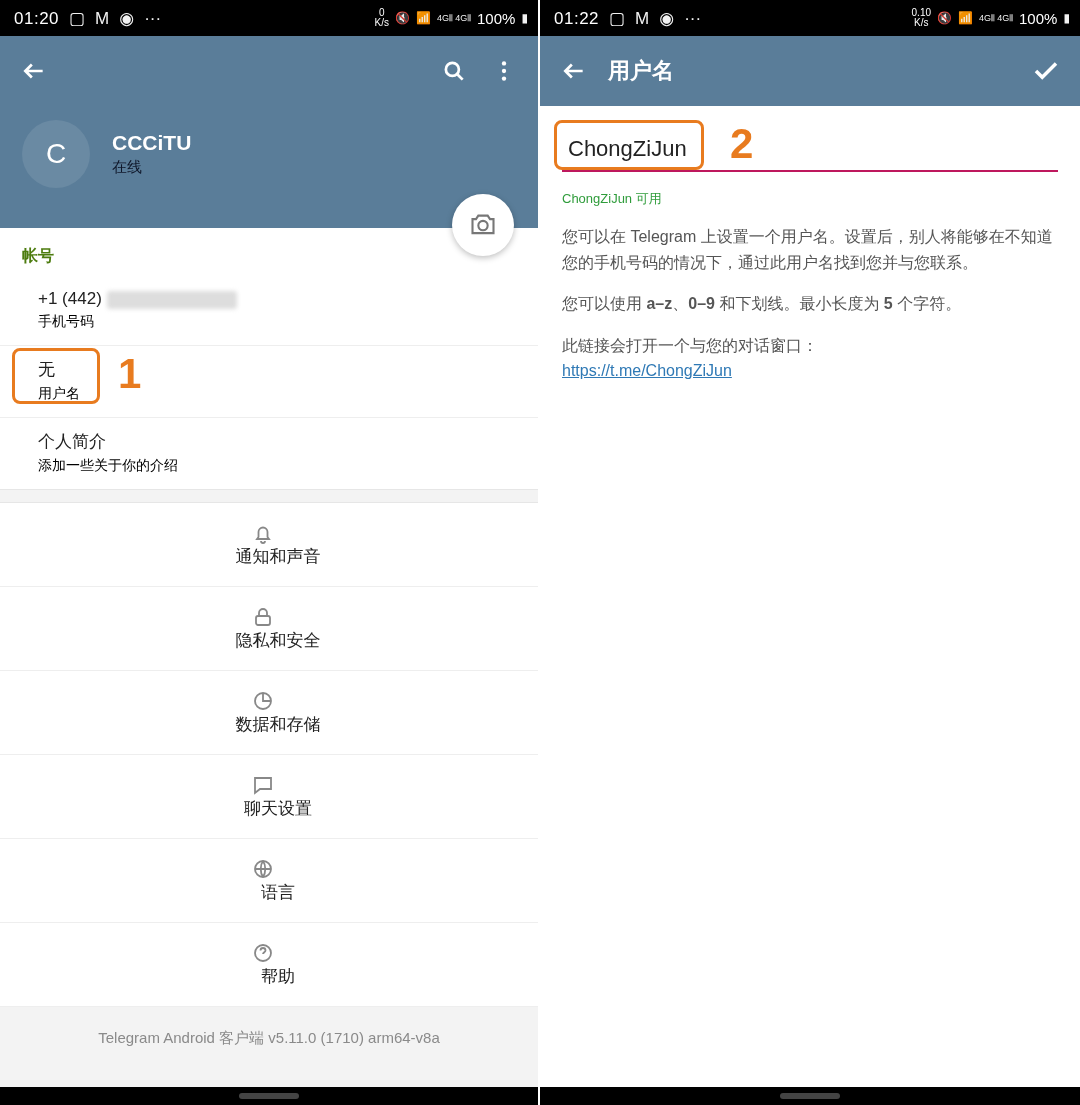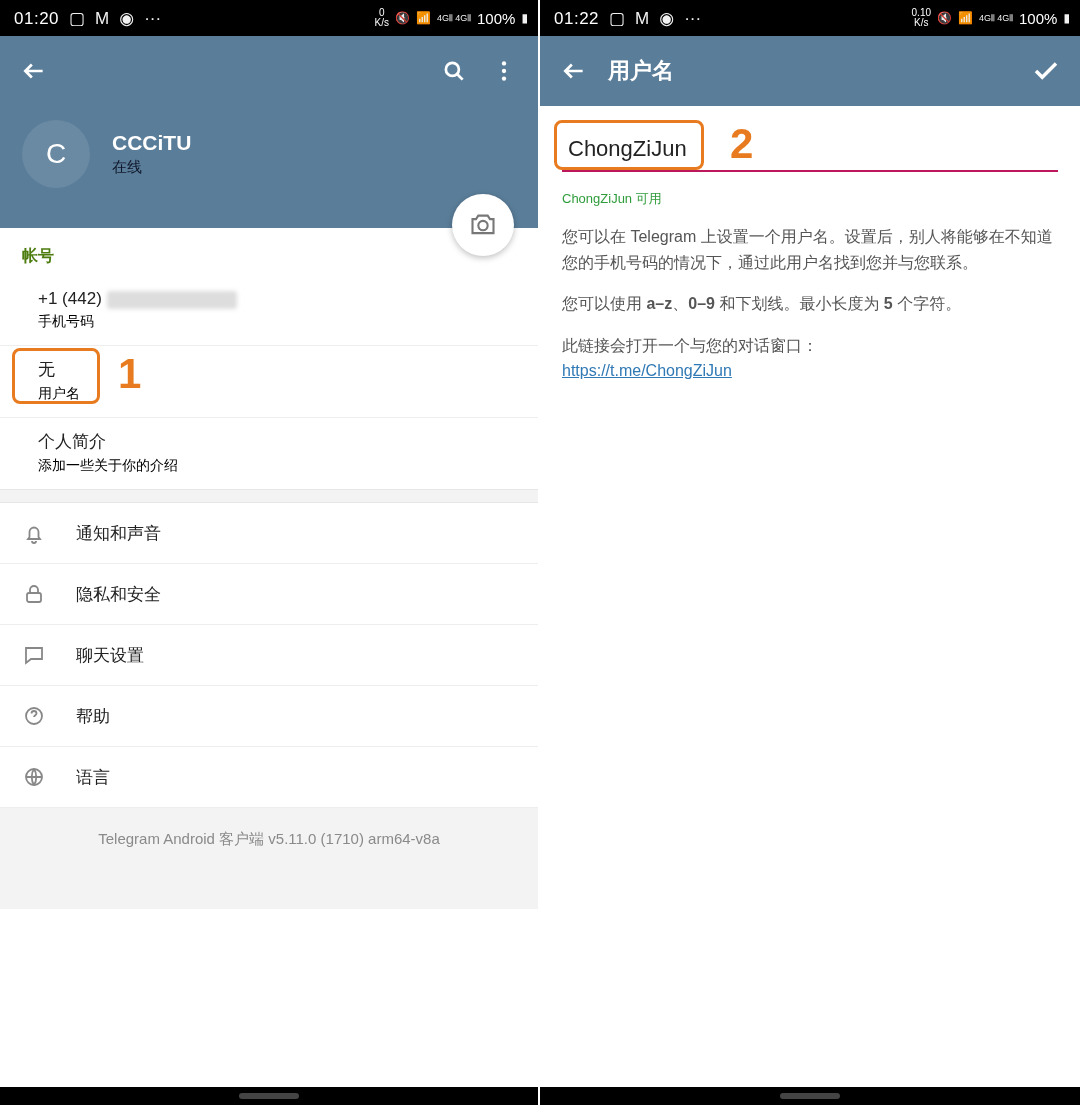--- a/index.html
+++ b/index.html
@@ -34,21 +34,21 @@
     
     .content { flex: 1; background: #fff; overflow: auto; }
     .section-label { color: #4d7c0f; font-size: 16px; font-weight: 600; padding: 18px 22px 10px; }
     .row { padding: 12px 38px 14px; background: #fff; }
     .row + .row { border-top: 1px solid #eee; }
     .row-title { font-size: 17px; color: #222; }
     .row-sub { font-size: 14px; color: #000000; margin-top: 4px; }
     .divider { height: 14px; background: #f3f3f3; border-top: 1px solid #e6e6e6; border-bottom: 1px solid #e6e6e6; }
 
     
-    .srow { display: flex; align-items: center; padding: 18px 22px; border-bottom: 1px solid #eee; }
+    .srow { display: flex; align-items: center; padding: 18px 22px; border-bottom: 1px solid #eee; flex-direction: column; }
     .srow:last-of-type { border-bottom: none; }
     .srow-ico { width: 36px; color: #888; display: flex; }
     .srow-label { font-size: 17px; color: #222; margin-left: 18px; }
 
     .footer { background: #f3f3f3; padding: 22px 0 60px; text-align: center; color: #8a8a8a; font-size: 15px; }
 
     
     .hl-box { border: 3px solid #e87b1f; border-radius: 8px; position: absolute; }
     .hl-num { position: absolute; color: #e87b1f; font-size: 42px; font-weight: 800; font-family: Arial, sans-serif; }
 
@@ -160,42 +160,51 @@
             <svg width="24" height="24" viewBox="0 0 24 24" fill="none" stroke="#888" stroke-width="1.8">
               <rect x="5" y="11" width="14" height="9" rx="2"></rect>
               <path d="M8 11V8a4 4 0 018 0v3"></path>
             </svg>
           </span>
         <span class="srow-label">隐私和安全</span>
       </div>
       <div class="srow">
         <span class="srow-ico">
             <svg width="24" height="24" viewBox="0 0 24 24" fill="none" stroke="#888" stroke-width="1.8">
+              <circle cx="12" cy="12" r="8"></circle>
+              <path d="M12 4v8h8"></path>
+            </svg>
+          </span>
+        <span class="srow-label">数据和存储</span>
+      </div>
+      <div class="srow">
+        <span class="srow-ico">
+            <svg width="24" height="24" viewBox="0 0 24 24" fill="none" stroke="#888" stroke-width="1.8">
               <path d="M4 5h16v11H9l-5 4V5z"></path>
             </svg>
           </span>
         <span class="srow-label">聊天设置</span>
+      </div>
+      <div class="srow">
+        <span class="srow-ico">
+            <svg width="24" height="24" viewBox="0 0 24 24" fill="none" stroke="#888" stroke-width="1.8">
+              <circle cx="12" cy="12" r="8"></circle>
+              <path d="M4 12h16M12 4c3 4 3 12 0 16M12 4c-3 4-3 12 0 16"></path>
+            </svg>
+          </span>
+        <span class="srow-label">语言</span>
       </div>
       <div class="srow">
         <span class="srow-ico">
             <svg width="24" height="24" viewBox="0 0 24 24" fill="none" stroke="#888" stroke-width="1.8">
               <circle cx="12" cy="12" r="8"></circle>
               <path d="M9.5 9.5a2.5 2.5 0 115 0c0 1.5-2.5 2-2.5 3.5M12 17h.01"></path>
             </svg>
           </span>
         <span class="srow-label">帮助</span>
-      </div>
-      <div class="srow">
-        <span class="srow-ico">
-            <svg width="24" height="24" viewBox="0 0 24 24" fill="none" stroke="#888" stroke-width="1.8">
-              <circle cx="12" cy="12" r="8"></circle>
-              <path d="M4 12h16M12 4c3 4 3 12 0 16M12 4c-3 4-3 12 0 16"></path>
-            </svg>
-          </span>
-        <span class="srow-label">语言</span>
       </div>
 
       <div class="footer">Telegram Android 客户端 v5.11.0 (1710) arm64-v8a</div>
     </div>
     <div class="navbar">
         <span class="nav-spot"></span>
       </div>
   </div>
 
   <div class="phone">

